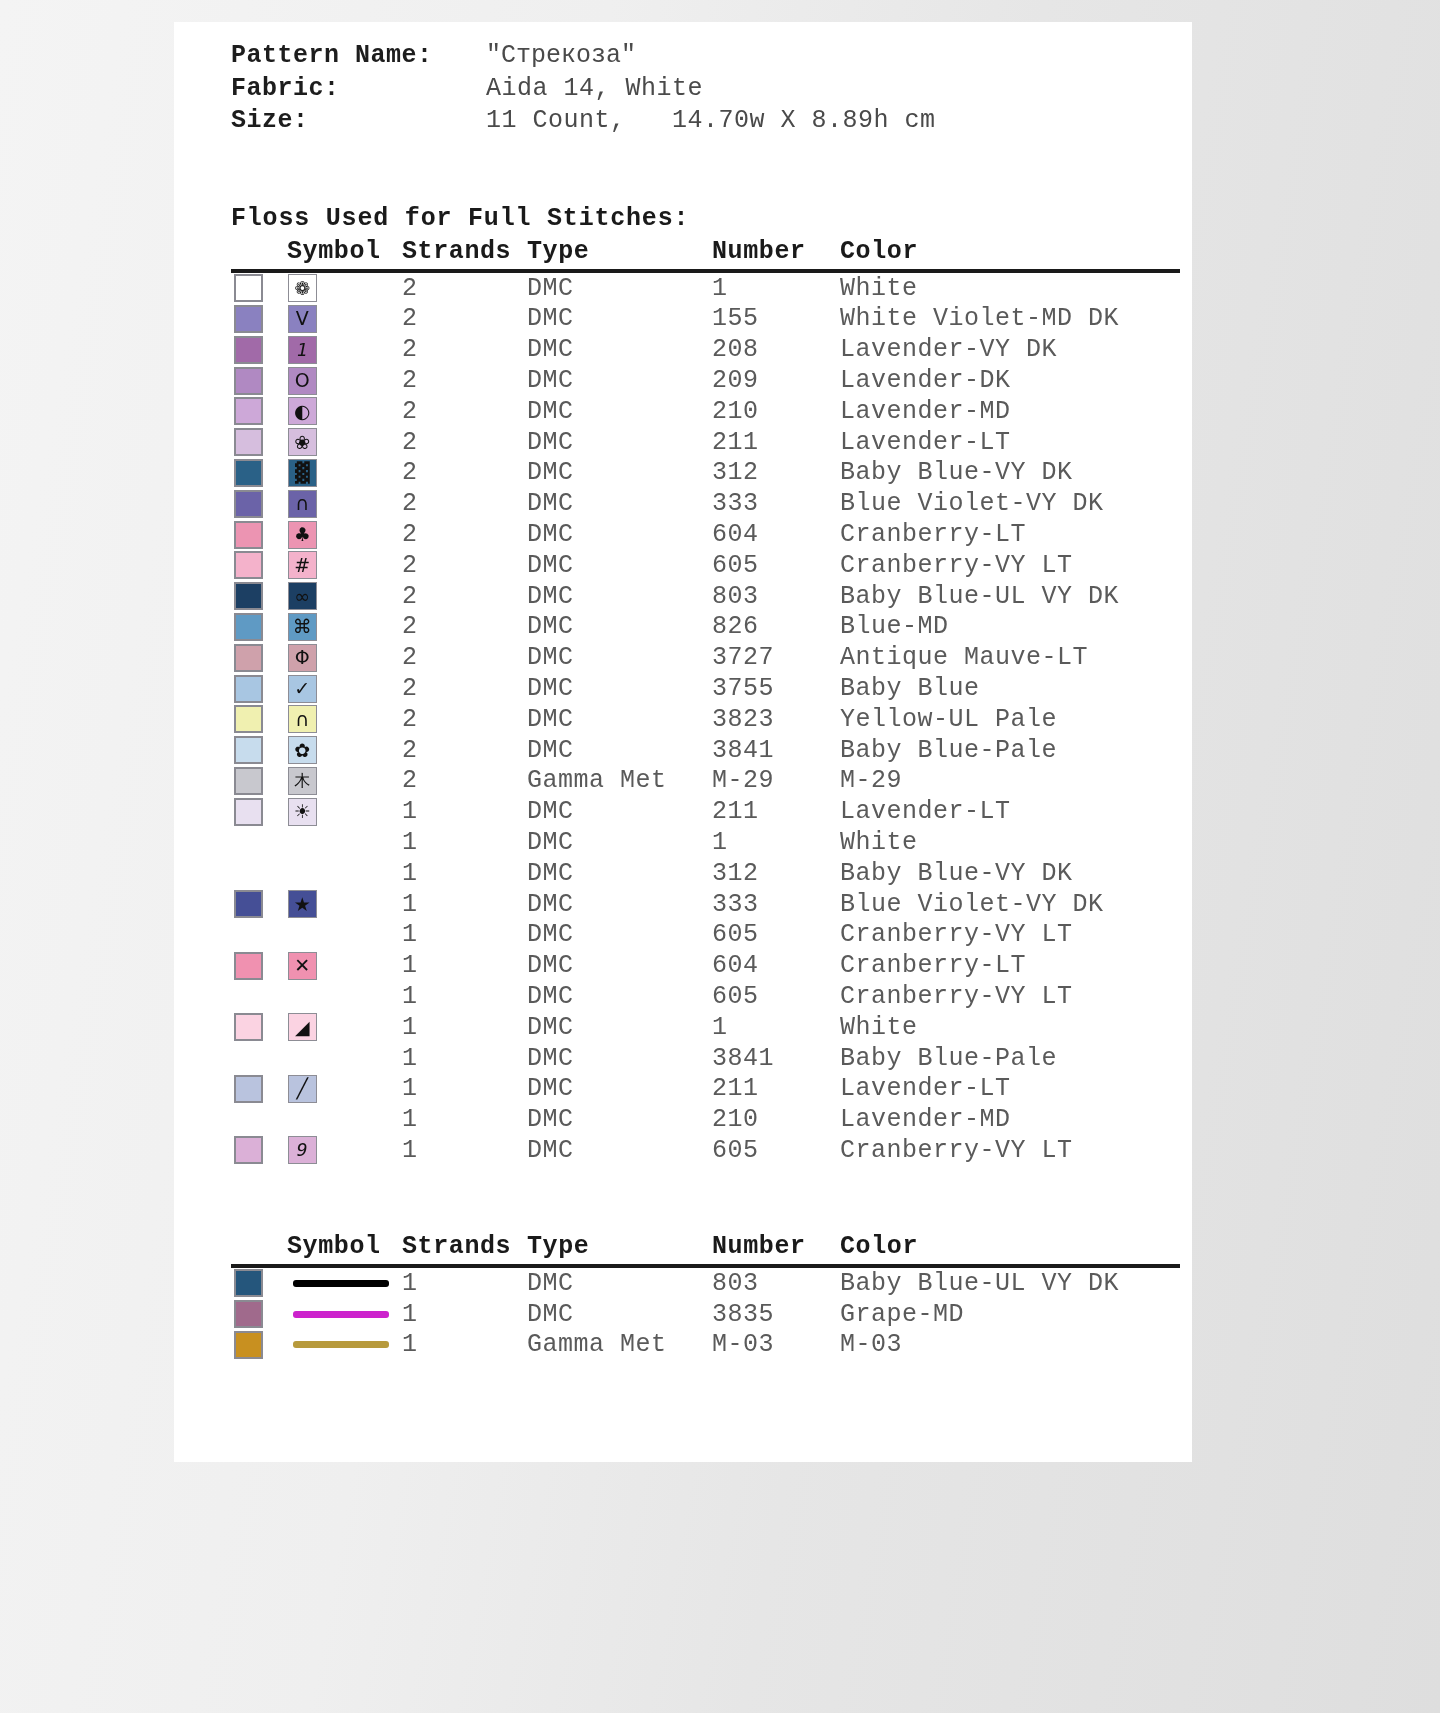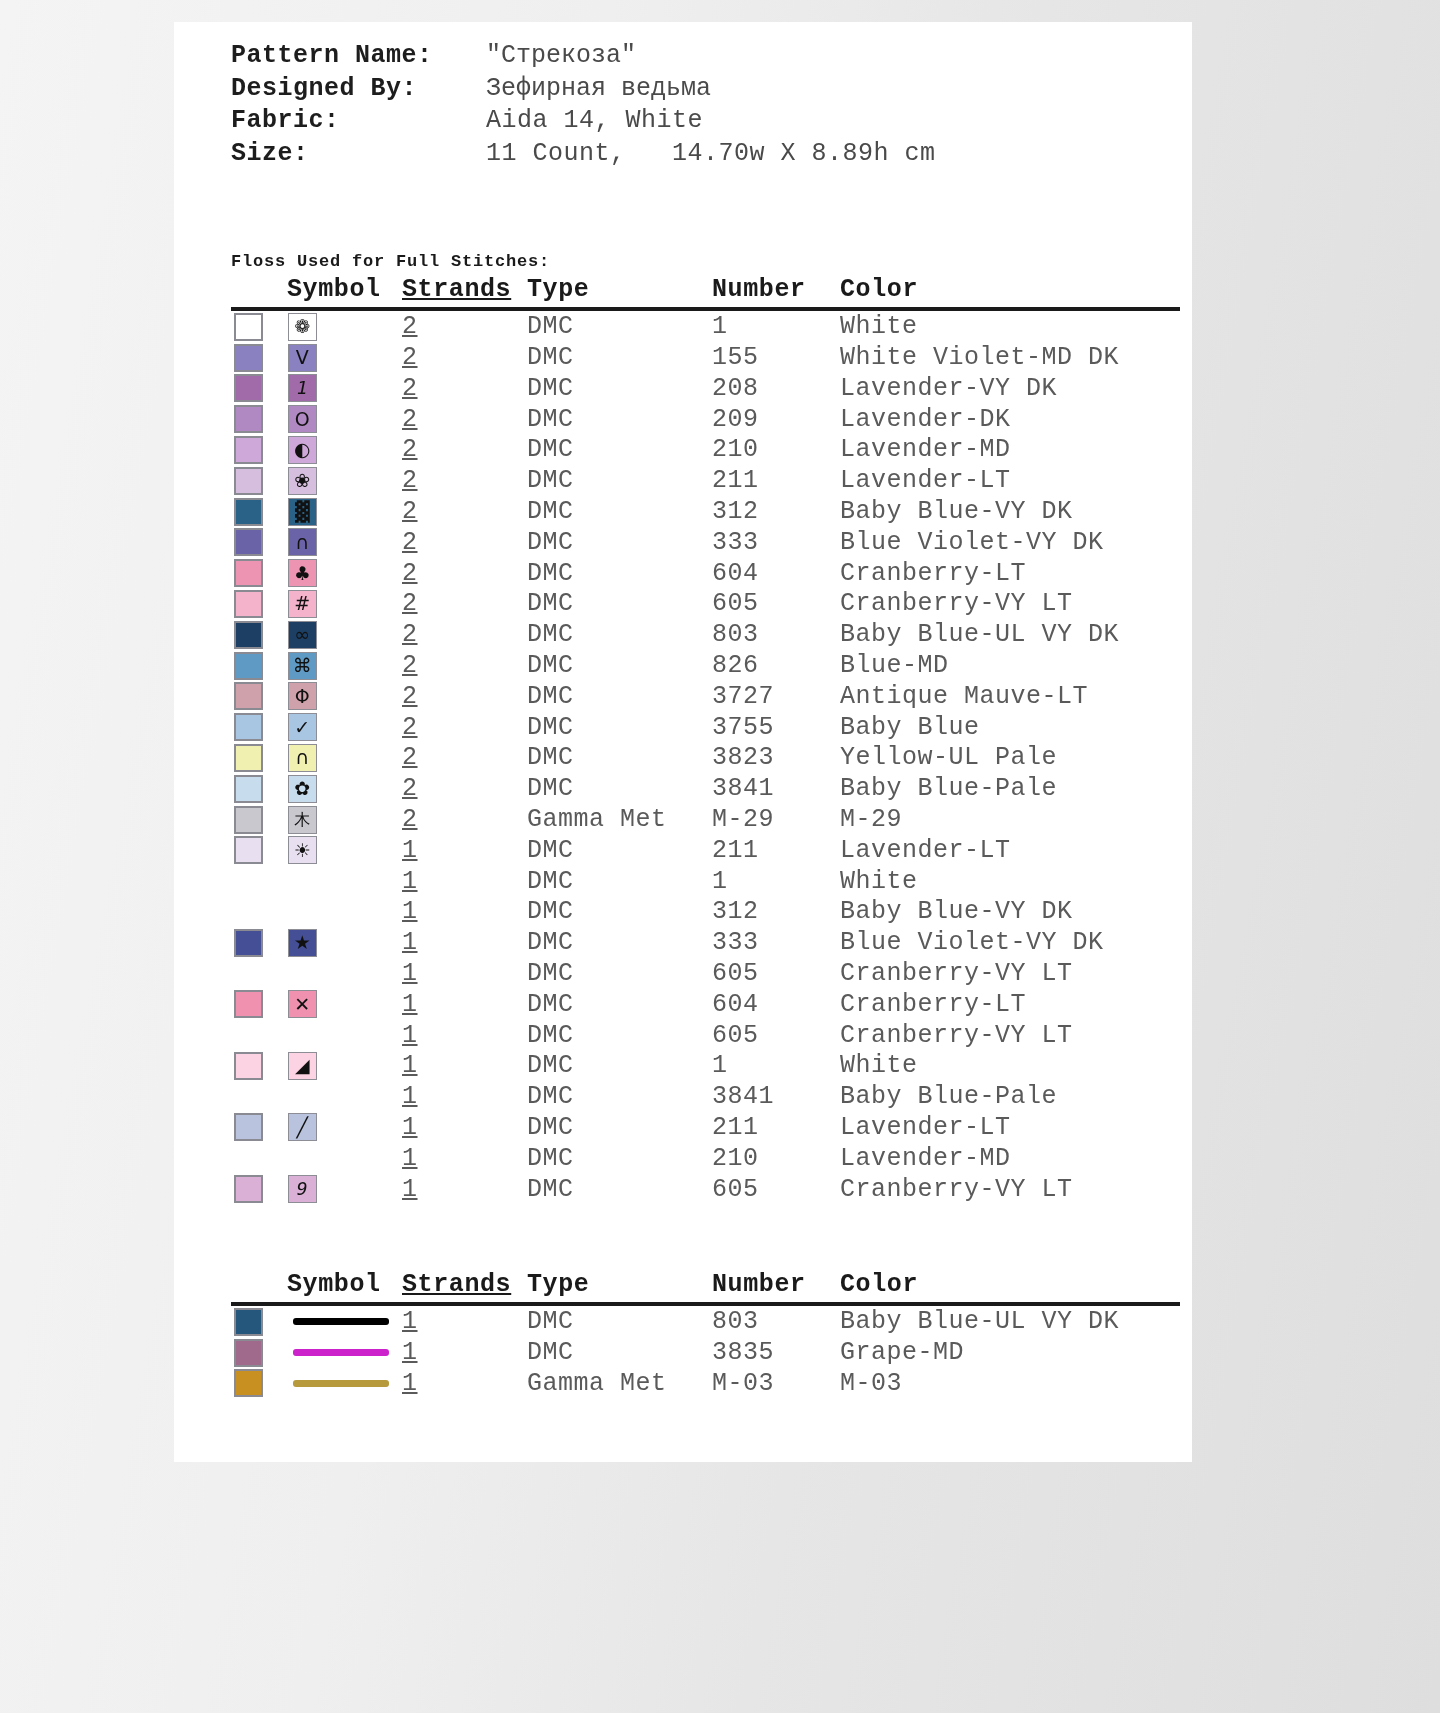--- a/index.html
+++ b/index.html
@@ -45,22 +45,22 @@
     letter-spacing: 0.5px;
   }
   .hvalue {
     color: #4a4a4a;
     letter-spacing: 0.5px;
   }
   .hvalue.cyr { letter-spacing: 0px; }
 
   
   .section-title {
-    margin: 16px 0 0 57px;
-    font-size: 17px;
+    margin: 0 0 0 57px;
+    font-size: 25px;
     font-weight: bold;
     color: #1a1a1a;
     letter-spacing: 0.8px;
     white-space: pre;
   }
   .spacer-lg { height: 66px; }
   .spacer-backsect { height: 62px; }
 
   
   table.floss {
@@ -86,21 +86,21 @@
     color: #5a5a5a;
     padding: 0;
     height: 30.8px;
     vertical-align: middle;
     letter-spacing: 0.5px;
     white-space: pre;
   }
   
   .c-swatch { width: 56px; }
   .c-symbol { width: 115px; margin-left: 15px; }
-  .c-strands { width: 125px; text-decoration: underline; }
+  .c-strands { width: 125px; }
   .c-type    { width: 185px; margin-left: 39px; }
   .c-number  { width: 128px; }
   .c-color   { width: 340px; }
 
   th.c-symbol { padding-left: 3px; }
   th.c-strands { padding-left: 0px; }
   td.c-strands { text-align: left; padding-left: 43px; }
   td.c-type { padding-left: 0px; }
   td.c-number { padding-left: 0px; }
   td.c-color { padding-left: 0px; }
@@ -150,24 +150,20 @@
 <body>
 
 <div id="page">
 
   <div class="header">
     <div class="hrow">
       <span class="hlabel">Pattern Name:</span>
       <span class="hvalue cyr">"Стрекоза"</span>
     </div>
     <div class="hrow">
-      <span class="hlabel">Designed By:</span>
-      <span class="hvalue cyr">Зефирная ведьма</span>
-    </div>
-    <div class="hrow">
       <span class="hlabel">Fabric:</span>
       <span class="hvalue">Aida 14, White</span>
     </div>
     <div class="hrow">
       <span class="hlabel">Size:</span>
       <span class="hvalue">11 Count,   14.70w X 8.89h cm</span>
     </div>
   </div>
 
   <div class="spacer-lg"></div>

